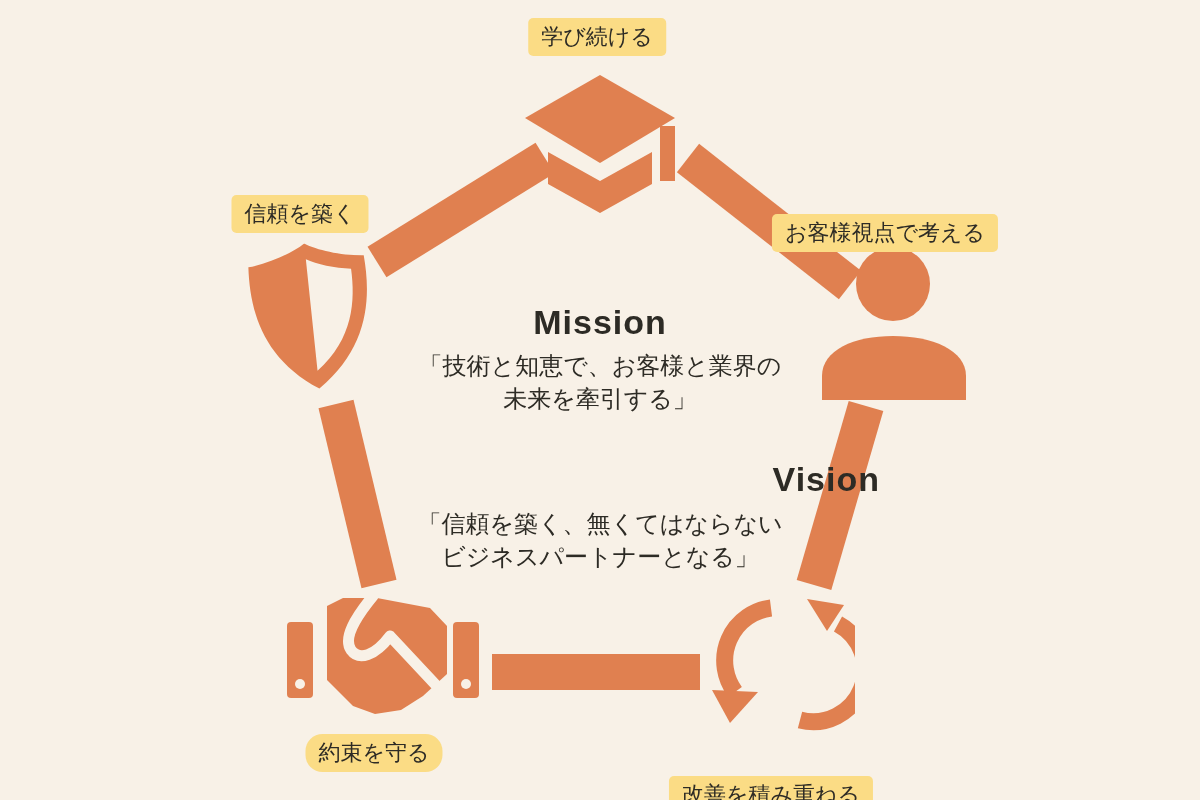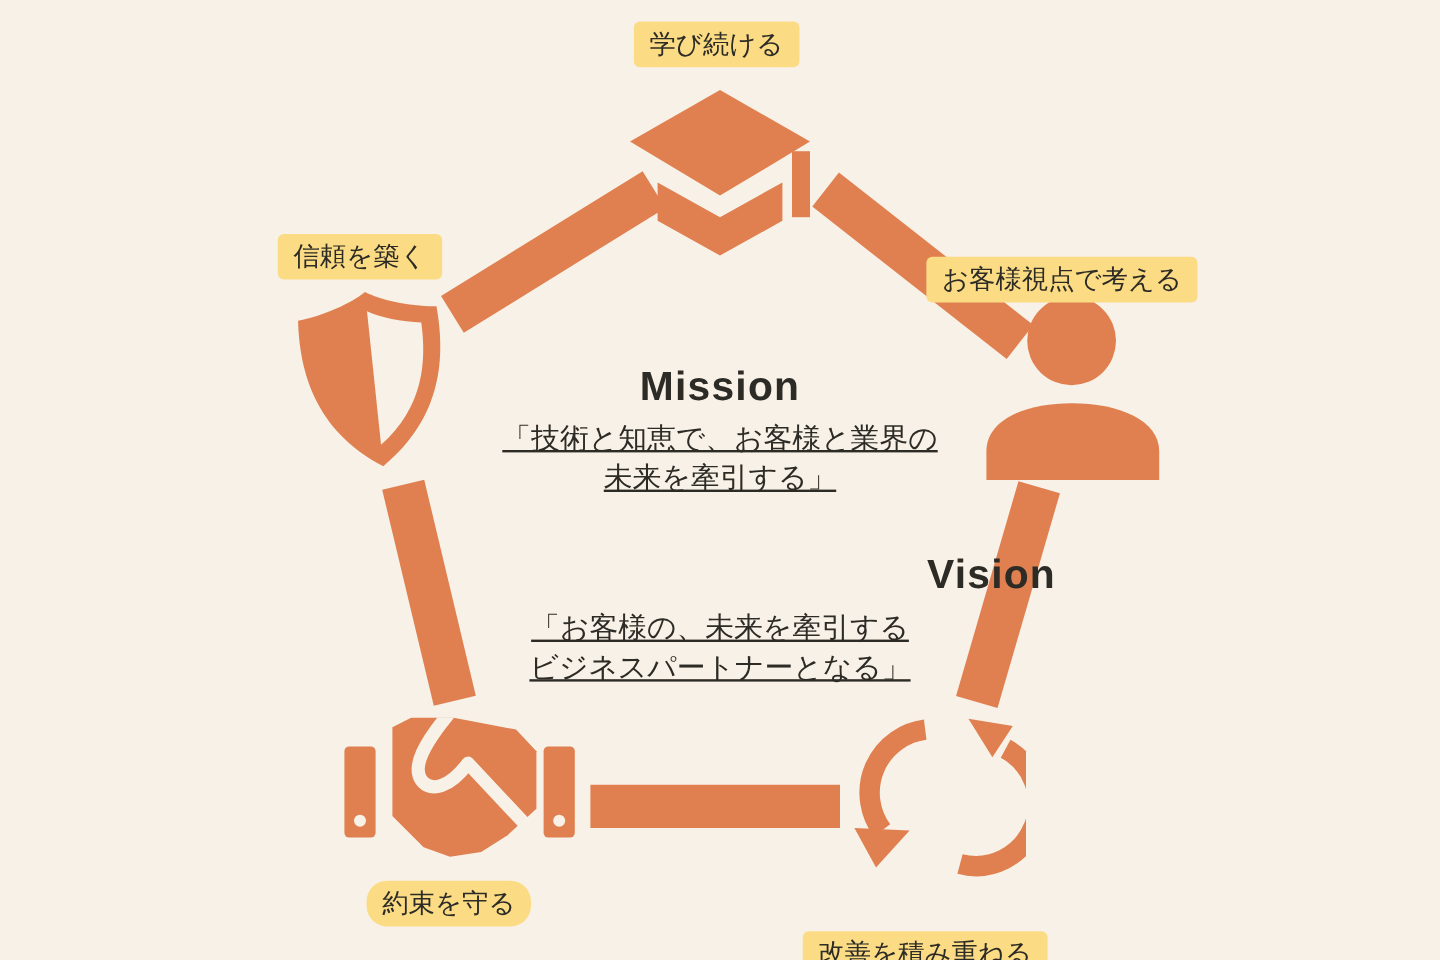--- a/index.html
+++ b/index.html
@@ -55,21 +55,20 @@
     font-weight:bold;
     letter-spacing:1px;
     line-height:1.1;
     margin-bottom:8px;
   }
   .center-heading.vision{margin-top:46px;text-align:right;}
   .center-line{
     font-size:24px;
     line-height:33px;
     white-space:nowrap;
-    text-decoration:underline;
   }
 </style>
 </head>
 <body>
 
 <div class="stage">
 
   <svg class="edges" viewBox="0 0 1200 800">
     <line class="edge" x1="545" y1="158" x2="377" y2="262"></line>
     <line class="edge" x1="688" y1="158" x2="850" y2="285"></line>
@@ -124,17 +123,17 @@
   <div class="label" style="left:300px;top:195px;">信頼を築く</div>
   <div class="label" style="left:885px;top:196px;margin-top:18px;">お客様視点で考える</div>
   <div class="label" style="left:374px;top:734px;border-radius:17px;">約束を守る</div>
   <div class="label" style="left:771px;top:776px;">改善を積み重ねる</div>
 
   <div class="center-block">
     <div class="center-heading">Mission</div>
     <div class="center-line">「技術と知恵で、お客様と業界の</div>
     <div class="center-line">未来を牽引する」</div>
     <div class="center-heading vision">Vision</div>
-    <div class="center-line">「お客様の、未来を牽引する</div>
+    <div class="center-line">「信頼を築く、無くてはならない</div>
     <div class="center-line">ビジネスパートナーとなる」</div>
   </div>
 
 </div>
 
 </body></html>

